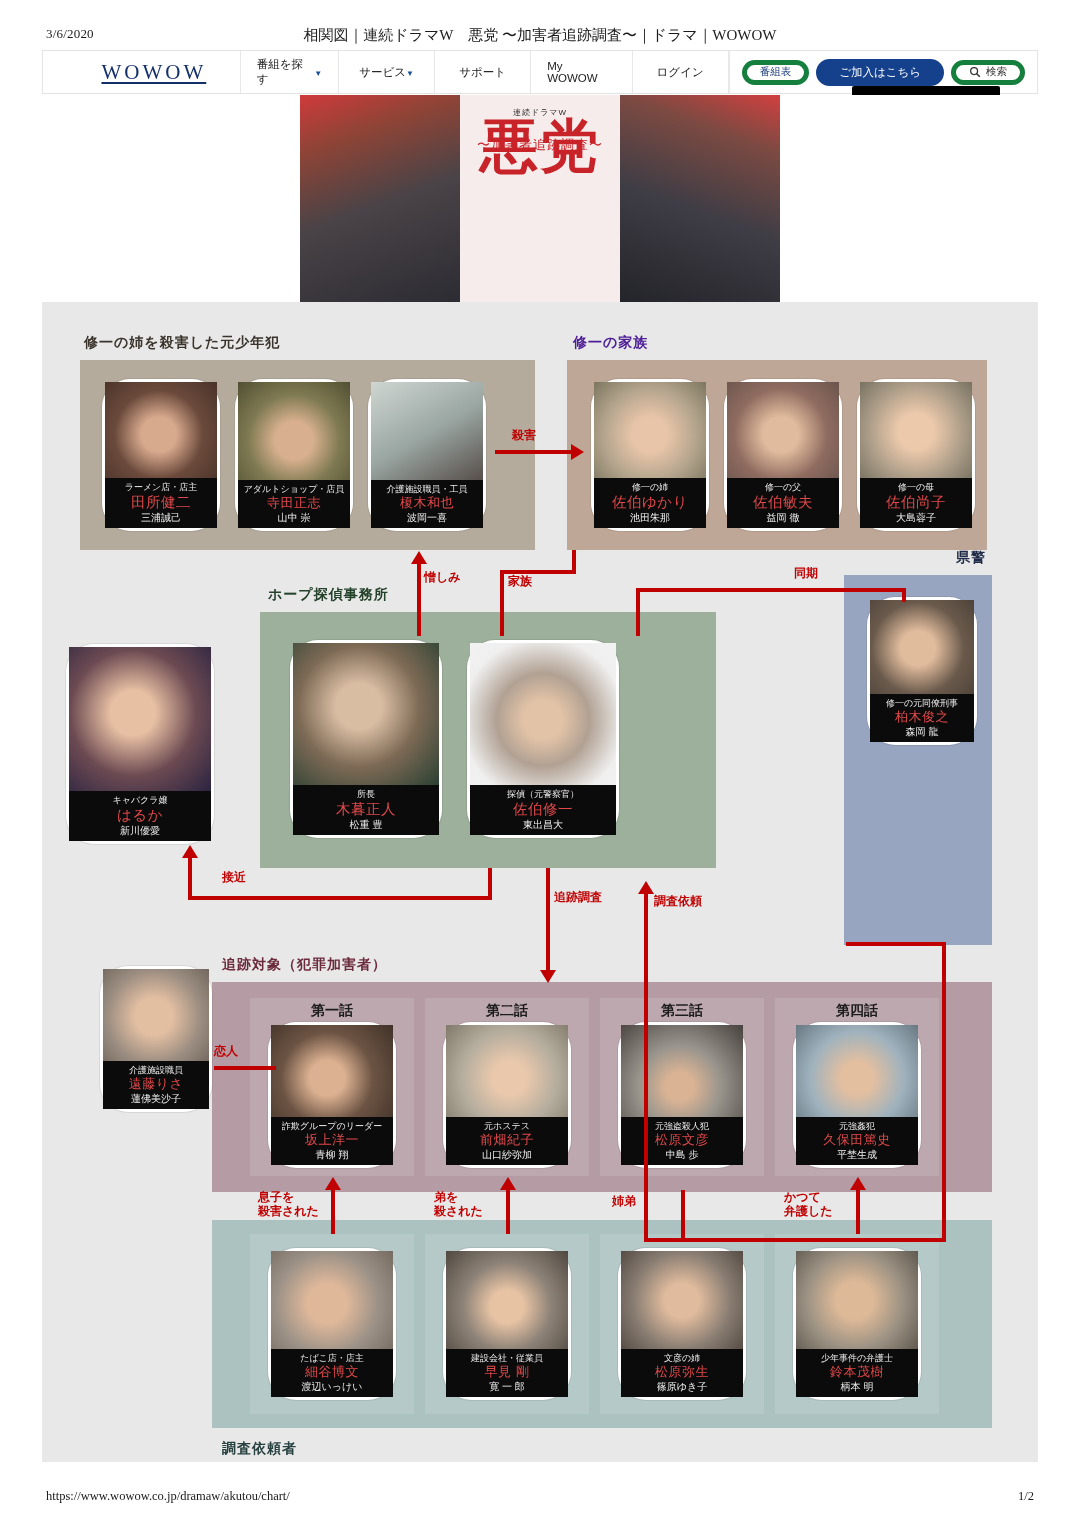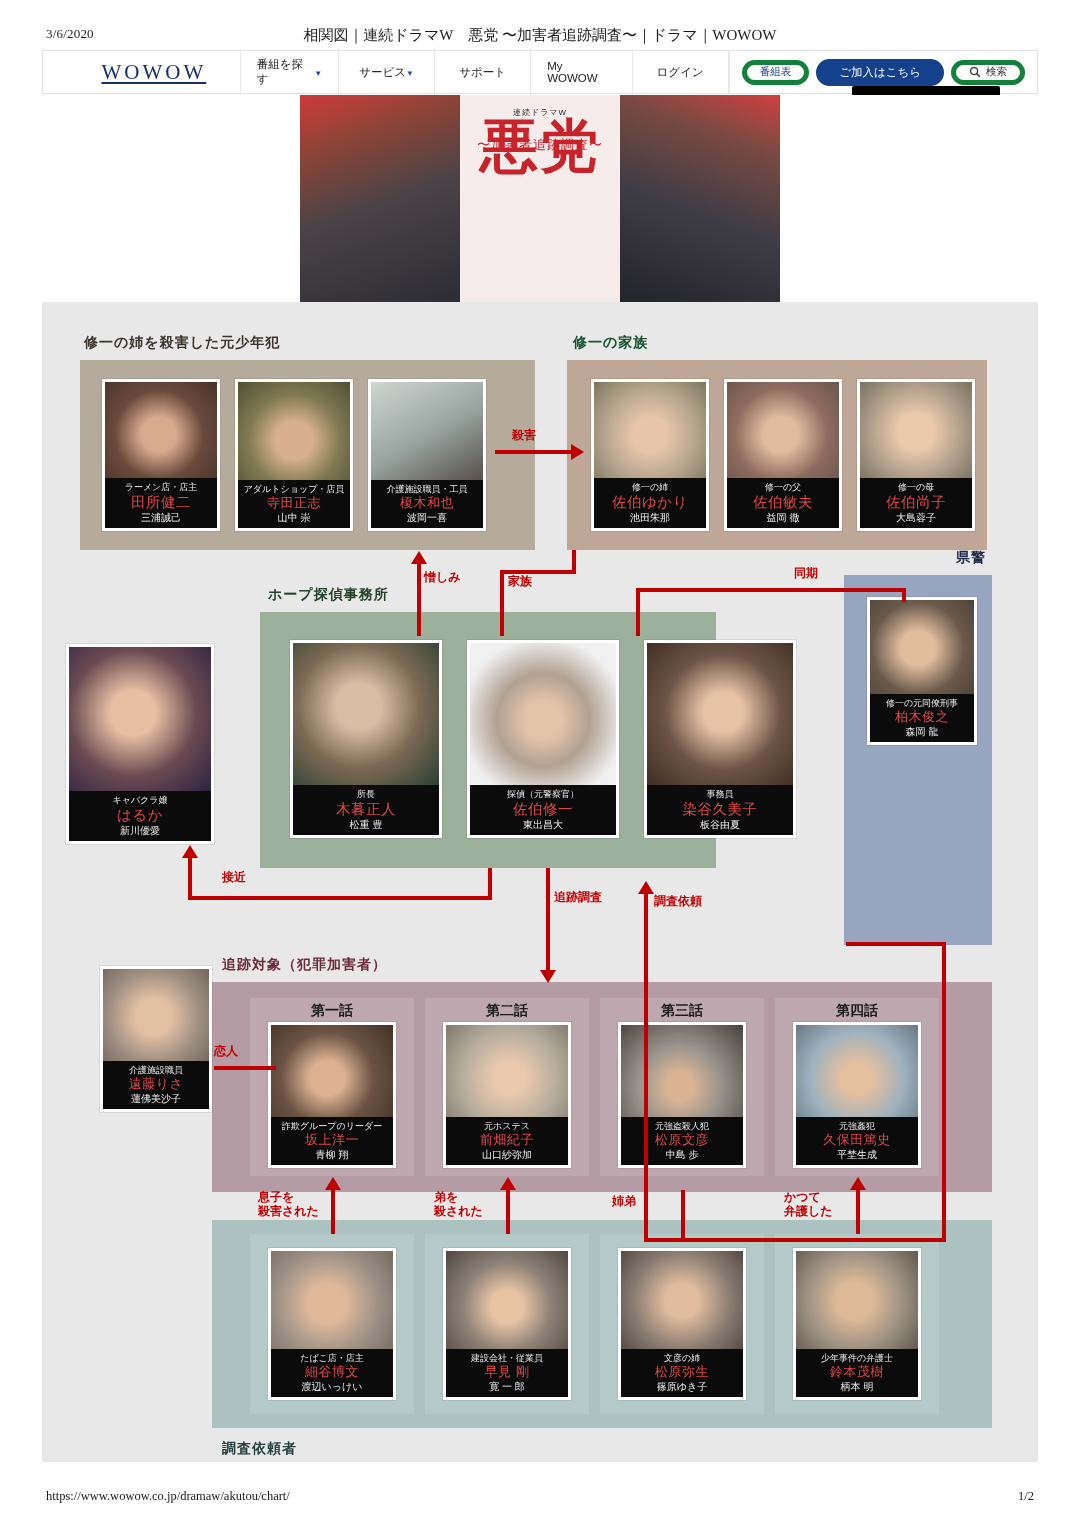--- a/index.html
+++ b/index.html
@@ -90,36 +90,36 @@
   
   .group { position:absolute; }
   .group > .g-title {
     position:absolute; font-size:14px; font-weight:700; letter-spacing:1px;
     font-family:"DejaVu Serif",serif; white-space:nowrap;
   }
 
   .grp-exjuv { left:38px; top:58px; width:455px; height:190px; background:#b5ab9c; }
   .grp-exjuv .g-title { left:4px; top:-26px; color:#3b342c; }
   .grp-family { left:525px; top:58px; width:420px; height:190px; background:#bfa797; }
-  .grp-family .g-title { left:6px; top:-26px; color:#14532d; }
+  .grp-family .g-title { left:6px; top:-26px; color:#4c1d95; }
   .grp-hope { left:218px; top:310px; width:456px; height:256px; background:#9db09b; }
   .grp-hope .g-title { left:8px; top:-26px; color:#24412a; }
   .grp-police { left:802px; top:273px; width:148px; height:370px; background:#98a5c1; }
   .grp-police .g-title { right:6px; top:-26px; color:#1f2b47; }
   .grp-targets { left:170px; top:680px; width:780px; height:210px; background:#b49ba4; }
   .grp-targets .g-title { left:10px; top:-26px; color:#6b2b3d; }
   .grp-clients { left:170px; top:918px; width:780px; height:208px; background:#abc2c0; }
   .grp-clients .g-title { left:10px; bottom:-30px; color:#274040; }
 
   .subbox { position:absolute; top:16px; width:164px; height:178px; background:rgba(255,255,255,.13); }
   .ep-label { position:absolute; top:4px; left:0; right:0; text-align:center;
     font-size:14px; font-weight:700; font-family:"DejaVu Serif",serif; color:#1c1c1c; }
 
   
-  .card { position:absolute; background:#fff; padding:3px; box-shadow:0 0 0 1px rgba(0,0,0,.07); }
+  .card { position:absolute; background:#fff; padding:3px; box-shadow:0 0 0 1px rgba(0,0,0,.07);border-radius:28px; }
   .card .photo { width:100%; height:100%; background:#7a7a7a; position:relative; overflow:hidden;}
   .card .cap {
     position:absolute; left:0; right:0; bottom:0; background:#0b0b0b; color:#fff;
     text-align:center; padding:3px 2px 4px;
   }
   .cap .role { font-size:9px; line-height:12px; font-family:"Liberation Sans",sans-serif; color:#efefef; }
   .cap .name { font-size:14.5px; line-height:18px; color:#e0484a; font-family:"DejaVu Serif",serif; letter-spacing:.5px;}
   .cap .actor { font-size:10px; line-height:13px; color:#f0f0f0; font-family:"Liberation Sans",sans-serif; }
   .cap.small .name { font-size:13px; line-height:16px; }
 
@@ -288,30 +288,20 @@
       <div class="photo">
         <div class="ph" style="background:radial-gradient(circle at 50% 40%,#e3c3a7 0 14%,#b1a193 34%,#efefef 60%,#f6f6f6 100%);"></div>
         <div class="cap">
           <div class="role">探偵（元警察官）</div>
           <div class="name">佐伯修一</div>
           <div class="actor">東出昌大</div>
         </div>
       </div>
     </div>
 
-    <div class="card" style="left:384px;top:28px;width:152px;height:198px;">
-      <div class="photo">
-        <div class="ph" style="background:radial-gradient(circle at 52% 36%,#e7c2a5 0 14%,#6d5446 40%,#35271f 78%,#1b1512 100%);"></div>
-        <div class="cap">
-          <div class="role">事務員</div>
-          <div class="name">染谷久美子</div>
-          <div class="actor">板谷由夏</div>
-        </div>
-      </div>
-    </div>
   </div>
 
   <div class="group grp-police">
     <div class="g-title">県警</div>
 
     <div class="card" style="left:23px;top:22px;width:110px;height:148px;">
       <div class="photo">
         <div class="ph" style="background:radial-gradient(circle at 46% 34%,#e0bb9c 0 16%,#6a5a4c 42%,#2b2622 100%);"></div>
         <div class="cap small">
           <div class="role">修一の元同僚刑事</div>

